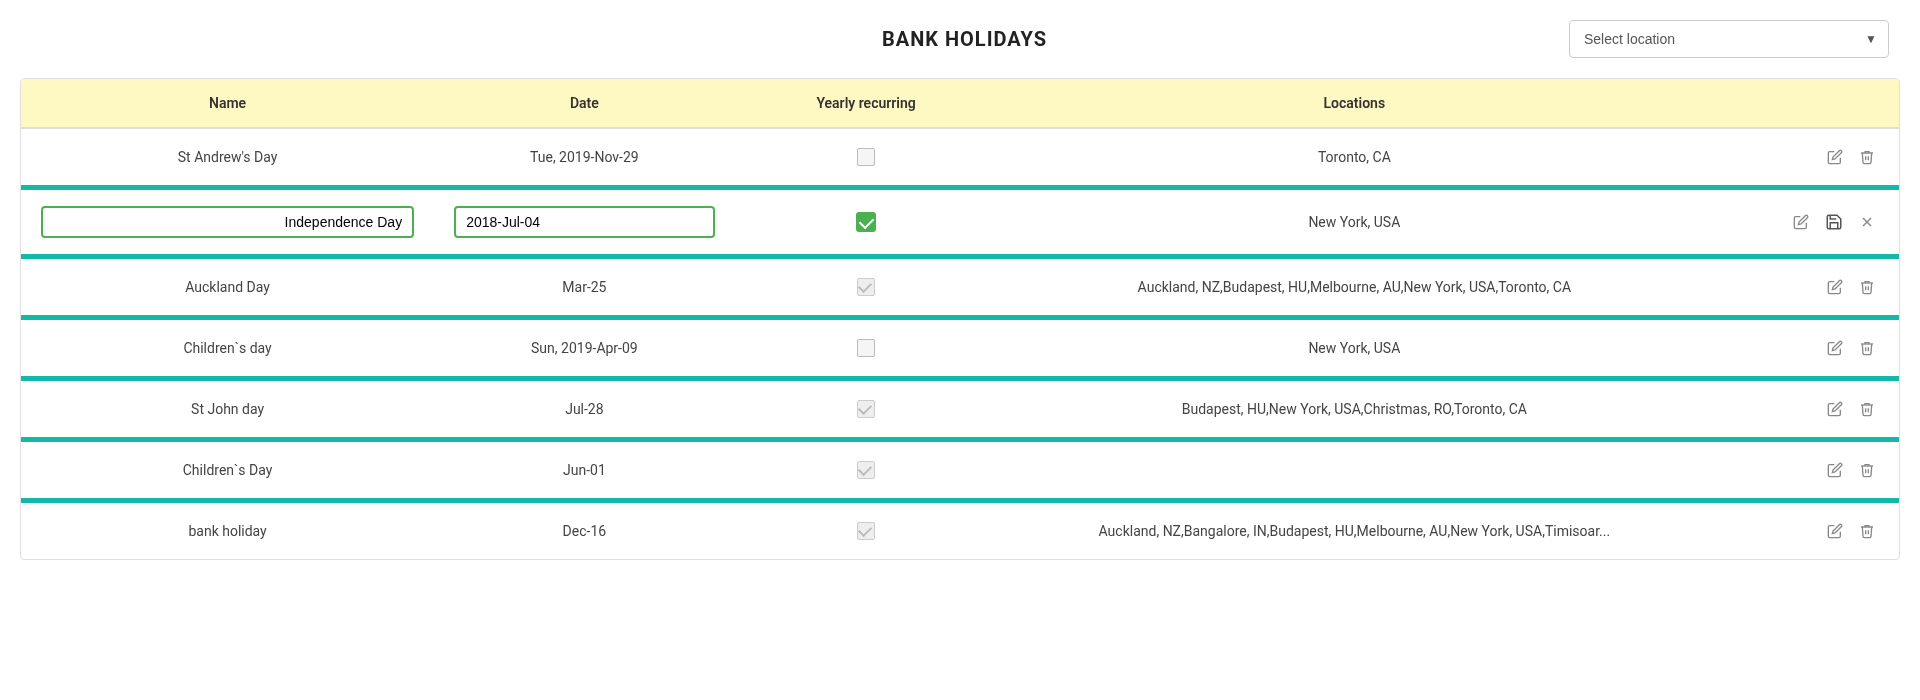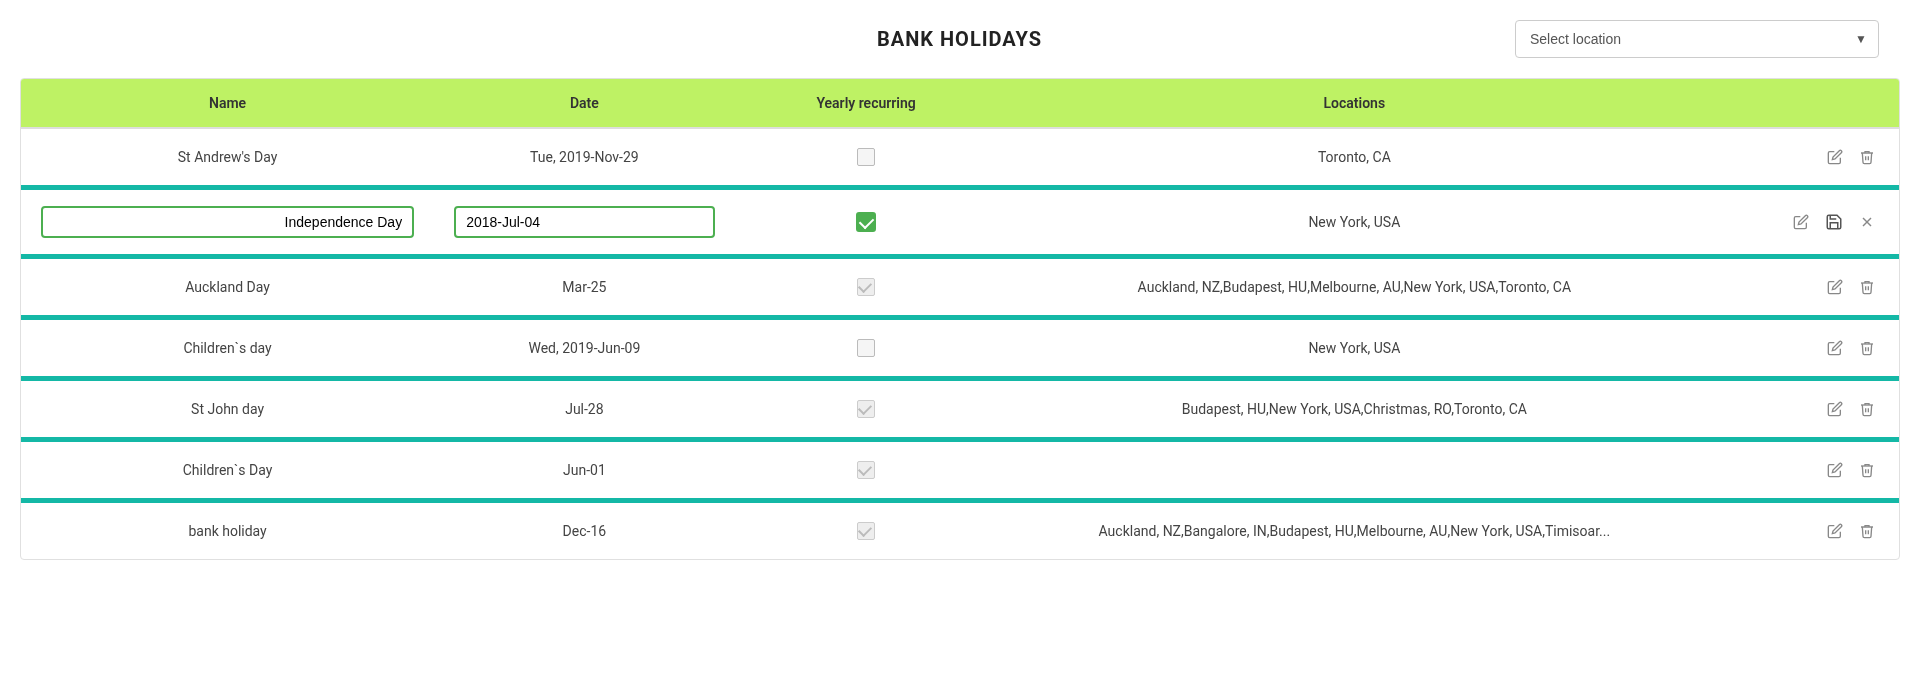--- a/index.html
+++ b/index.html
@@ -6,33 +6,33 @@
     body {
       font-family: -apple-system, BlinkMacSystemFont, 'Segoe UI', Roboto, sans-serif;
       background: #fff;
       color: #333;
       font-size: 14px;
     }
     .page-header {
       display: flex;
       align-items: center;
       justify-content: space-between;
-      padding: 20px 41px 10px 40px;
+      padding: 20px 31px 10px 40px;
     }
     .page-title {
       font-size: 20px;
       font-weight: 700;
       letter-spacing: 1px;
       color: #222;
       text-align: center;
       flex: 1;
     }
     .location-select-wrapper {
       position: relative;
-      width: 364px;
+      width: 320px;
       border-radius: 9px;
     }
     .location-select {
       width: 100%;
       padding: 10px 36px 10px 14px;
       border: 1px solid #ccc;
       border-radius: 4px;
       background: #fff;
       font-size: 14px;
       color: #555;
@@ -53,21 +53,21 @@
       margin: 10px 20px;
       border: 1px solid #e0e0e0;
       border-radius: 4px;
       overflow: hidden;
     }
     table {
       width: 100%;
       border-collapse: collapse;
     }
     thead tr {
-      background: #bef264;
+      background: #fef9c3;
     }
     thead th {
       padding: 16px 20px;
       text-align: center;
       font-weight: 600;
       font-size: 14px;
       color: #333;
       border-bottom: 2px solid #ddd;
     }
     thead th:first-child {
@@ -296,21 +296,21 @@
                   <path d="M10 11v6"></path>
                   <path d="M14 11v6"></path>
                   <path d="M9 6V4h6v2"></path>
                 </svg>
               </button>
             </div>
           </td>
         </tr>
         <tr>
           <td class="name-cell">Children`s day</td>
-          <td class="date-cell">Wed, 2019-Jun-09</td>
+          <td class="date-cell">Sun, 2019-Apr-09</td>
           <td><span class="checkbox-display"></span></td>
           <td>New York, USA</td>
           <td>
             <div class="action-icons">
               <button class="icon-btn">
                 <svg width="16" height="16" viewBox="0 0 24 24" fill="none" stroke="#888" stroke-width="2">
                   <path d="M11 4H4a2 2 0 0 0-2 2v14a2 2 0 0 0 2 2h14a2 2 0 0 0 2-2v-7"></path>
                   <path d="M18.5 2.5a2.121 2.121 0 0 1 3 3L12 15l-4 1 1-4 9.5-9.5z"></path>
                 </svg>
               </button>

